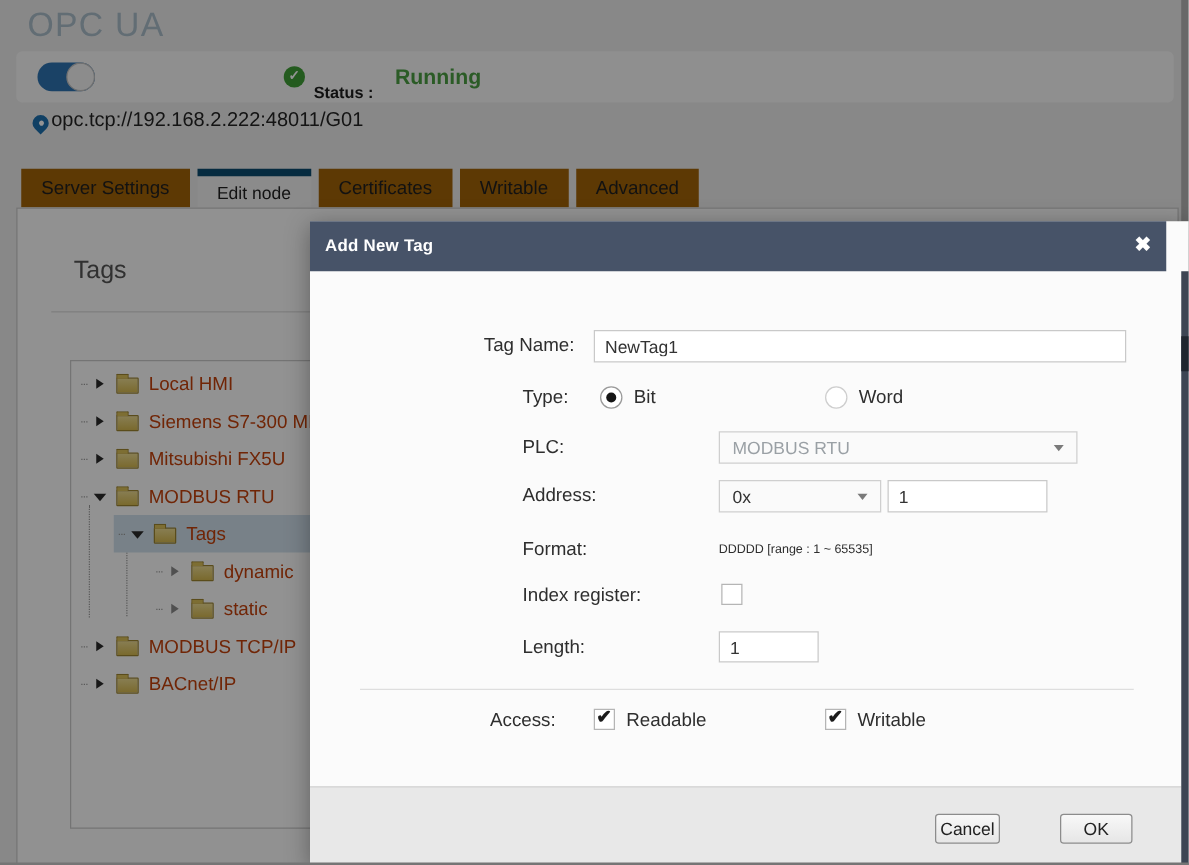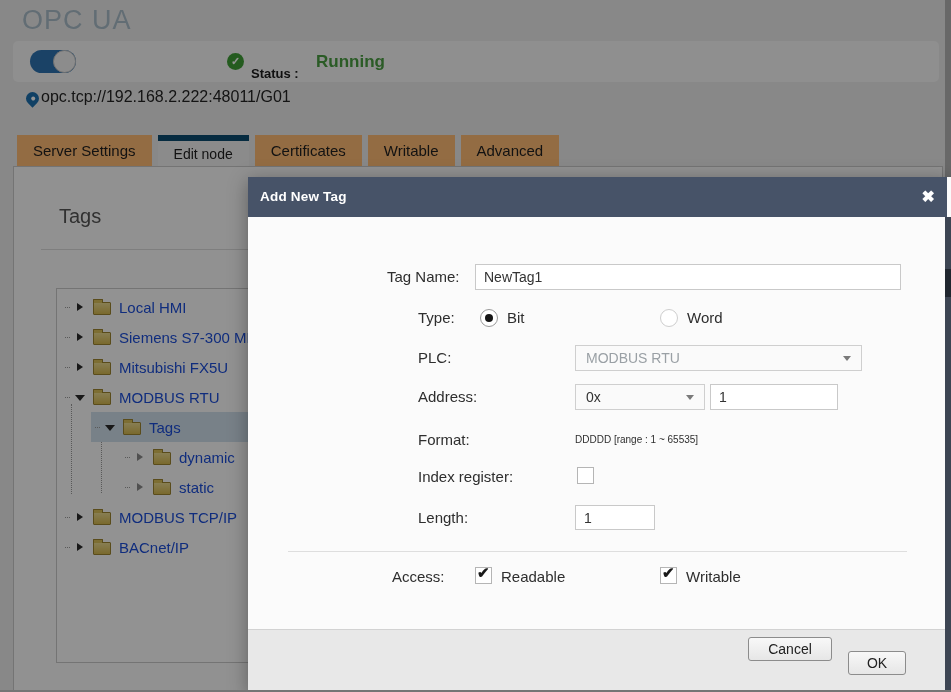--- a/index.html
+++ b/index.html
@@ -16,54 +16,54 @@
   .server-label { position:absolute; left:81px; top:0; line-height:41px; font-size:17px; font-weight:bold; color:#1d1d1d; }
   .check-badge { position:absolute; left:214px; top:12px; width:17px; height:17px; border-radius:50%; background:#3f9e36; color:#fff; font-size:11px; font-weight:bold; text-align:center; line-height:17px; }
   .status-label { position:absolute; left:238px; top:12px; line-height:41px; font-size:13px; font-weight:bold; color:#1d1d1d; }
   .status-value { position:absolute; left:303px; top:0; line-height:41px; font-size:17px; font-weight:bold; color:#4a9e43; }
   .endpoint { position:absolute; left:24px; top:88px; height:24px; }
   .pin-icon { position:absolute; left:2px; top:4px; width:13px; height:13px; background:#1d6fad; border-radius:50% 50% 50% 0; transform:rotate(-45deg); }
   .pin-icon::after { content:''; position:absolute; left:4.5px; top:4.5px; width:4px; height:4px; border-radius:50%; background:#fff; }
   .endpoint-text { position:absolute; left:17px; top:0; font-size:16px; color:#242424; white-space:nowrap; }
 
   .tabs { position:absolute; left:17px; top:135px; height:31px; display:flex; gap:6px; }
-  .tab { background:#fdba74; color:#1f1f1f; font-size:15px; line-height:31px; padding:0 16px; cursor:default; }
+  .tab { background:#a16207; color:#1f1f1f; font-size:15px; line-height:31px; padding:0 16px; cursor:default; }
   .tab.active { background:#efefef; border-top:6px solid #0c4a6e; line-height:27px; font-size:14px; }
 
   .content-panel { position:absolute; left:13px; top:166px; right:8px; bottom:0; background:#fafafa; border:1px solid #c8c8c8; }
   .tags-heading { position:absolute; left:45px; top:38px; font-size:20px; color:#555; }
   .heading-rule { position:absolute; left:27px; right:0; top:82px; border-top:1px solid #d9d9d9; }
   .tree-box { position:absolute; left:42px; top:121px; right:12px; bottom:28px; background:#fcfcfc; border:1px solid #c8c8c8; }
 
   .tree-row { position:absolute; left:0; right:0; height:30px; display:flex; align-items:center; gap:8px; }
   .tree-row.lvl0 { padding-left:8px; }
   .tree-row.lvl1 { padding-left:38px; }
   .tree-row.lvl2 { padding-left:68px; }
   .tree-row.selected::before { content:''; position:absolute; left:34px; right:0; top:0; bottom:0; background:#cfdfea; }
   .tree-row > * { position:relative; }
   .dash { width:5px; height:0; border-top:1px dotted #9a9a9a; margin-right:-3px; }
   .twisty { width:10px; height:10px; position:relative; }
   .twisty.collapsed::after { content:''; position:absolute; left:2px; top:1px; width:0; height:0; border-left:6px solid #2a2a2a; border-top:4px solid transparent; border-bottom:4px solid transparent; }
   .twisty.collapsed.gray::after { border-left-color:#8a8a8a; }
   .twisty.expanded::after { content:''; position:absolute; left:0; top:3px; width:0; height:0; border-top:6px solid #2a2a2a; border-left:5px solid transparent; border-right:5px solid transparent; }
   .folder-icon { width:18px; height:13px; background:linear-gradient(#ead98f,#d2b64f); border:1px solid #9c8430; border-radius:1px; position:relative; margin-top:2px; }
   .folder-icon::before { content:''; position:absolute; left:-1px; top:-4px; width:8px; height:3px; background:#d8bd58; border:1px solid #9c8430; border-bottom:none; border-radius:1px 1px 0 0; }
-  .tree-label { font-size:15px; color:#1d4ed8; white-space:nowrap; }
+  .tree-label { font-size:15px; color:#c2410c; white-space:nowrap; }
   .connector { position:absolute; border-left:1px dotted #9a9a9a; width:0; }
   .conn-a { left:14px; top:115px; height:90px; }
   .conn-b { left:44px; top:146px; height:58px; }
 
   .topright-strip { position:absolute; right:0; top:0; width:6px; height:177px; background:#b3b3b3; }
 
   
   .overlay { position:absolute; inset:0; background:rgba(0,0,0,0.42); }
 
   
   .dialog { position:absolute; left:248px; top:177px; width:703px; height:515px; background:#fbfbfb; box-shadow:0 4px 18px rgba(0,0,0,0.35); }
-  .dialog-header { position:absolute; left:0; right:4px; top:0; height:40px; background:#475368; }
+  .dialog-header { position:absolute; left:0; right:18px; top:0; height:40px; background:#475368; }
   .dialog-title { position:absolute; left:12px; top:0; line-height:40px; color:#fff; font-size:13.5px; font-weight:bold; letter-spacing:0.2px; }
   .dialog-close { position:absolute; right:12px; top:0; line-height:40px; color:#fff; font-size:16px; font-weight:bold; cursor:default; }
   .scroll-strip { position:absolute; right:0; top:40px; bottom:0; width:6px; background:#3d4553; }
   .scroll-thumb { position:absolute; right:0; top:92px; width:6px; height:28px; background:#20262f; }
 
   .flabel { position:absolute; font-size:15px; color:#2e2e2e; line-height:26px; white-space:nowrap; }
   .tinput { position:absolute; height:26px; border:1px solid #c9c9c9; background:#fff; font-family:"Liberation Sans",sans-serif; font-size:14px; color:#333; padding-left:8px; outline:none; }
   .select { position:absolute; height:26px; border:1px solid #cfcfcf; background:#fafafa; font-size:14px; line-height:24px; padding-left:10px; color:#333; }
   .select .sel-arrow { position:absolute; right:10px; top:10px; width:0; height:0; border-top:5px solid #7a7a7a; border-left:4px solid transparent; border-right:4px solid transparent; }
   .select.disabled { color:#9aa0a5; }
@@ -222,21 +222,21 @@
     <span class="checkbox" style="left:227px; top:390px;">
         <span class="mark">✔</span>
       </span>
     <span class="rlabel" style="left:253px; top:387px;">Readable</span>
     <span class="checkbox" style="left:412px; top:390px;">
         <span class="mark">✔</span>
       </span>
     <span class="rlabel" style="left:438px; top:387px;">Writable</span>
 
     <div class="dialog-footer"></div>
-    <button class="btn" style="left:500px; top:460px; width:84px;">Cancel</button>
+    <button class="btn" style="left:500px; top:474px; width:52px;">Cancel</button>
     <button class="btn" style="left:600px; top:474px; width:58px;">OK</button>
 
     <div class="scroll-strip">
         <div class="scroll-thumb" style="top:52px;"></div>
       </div>
   </div>
 
   <div class="bottom-edge"></div>
 </div>
 

